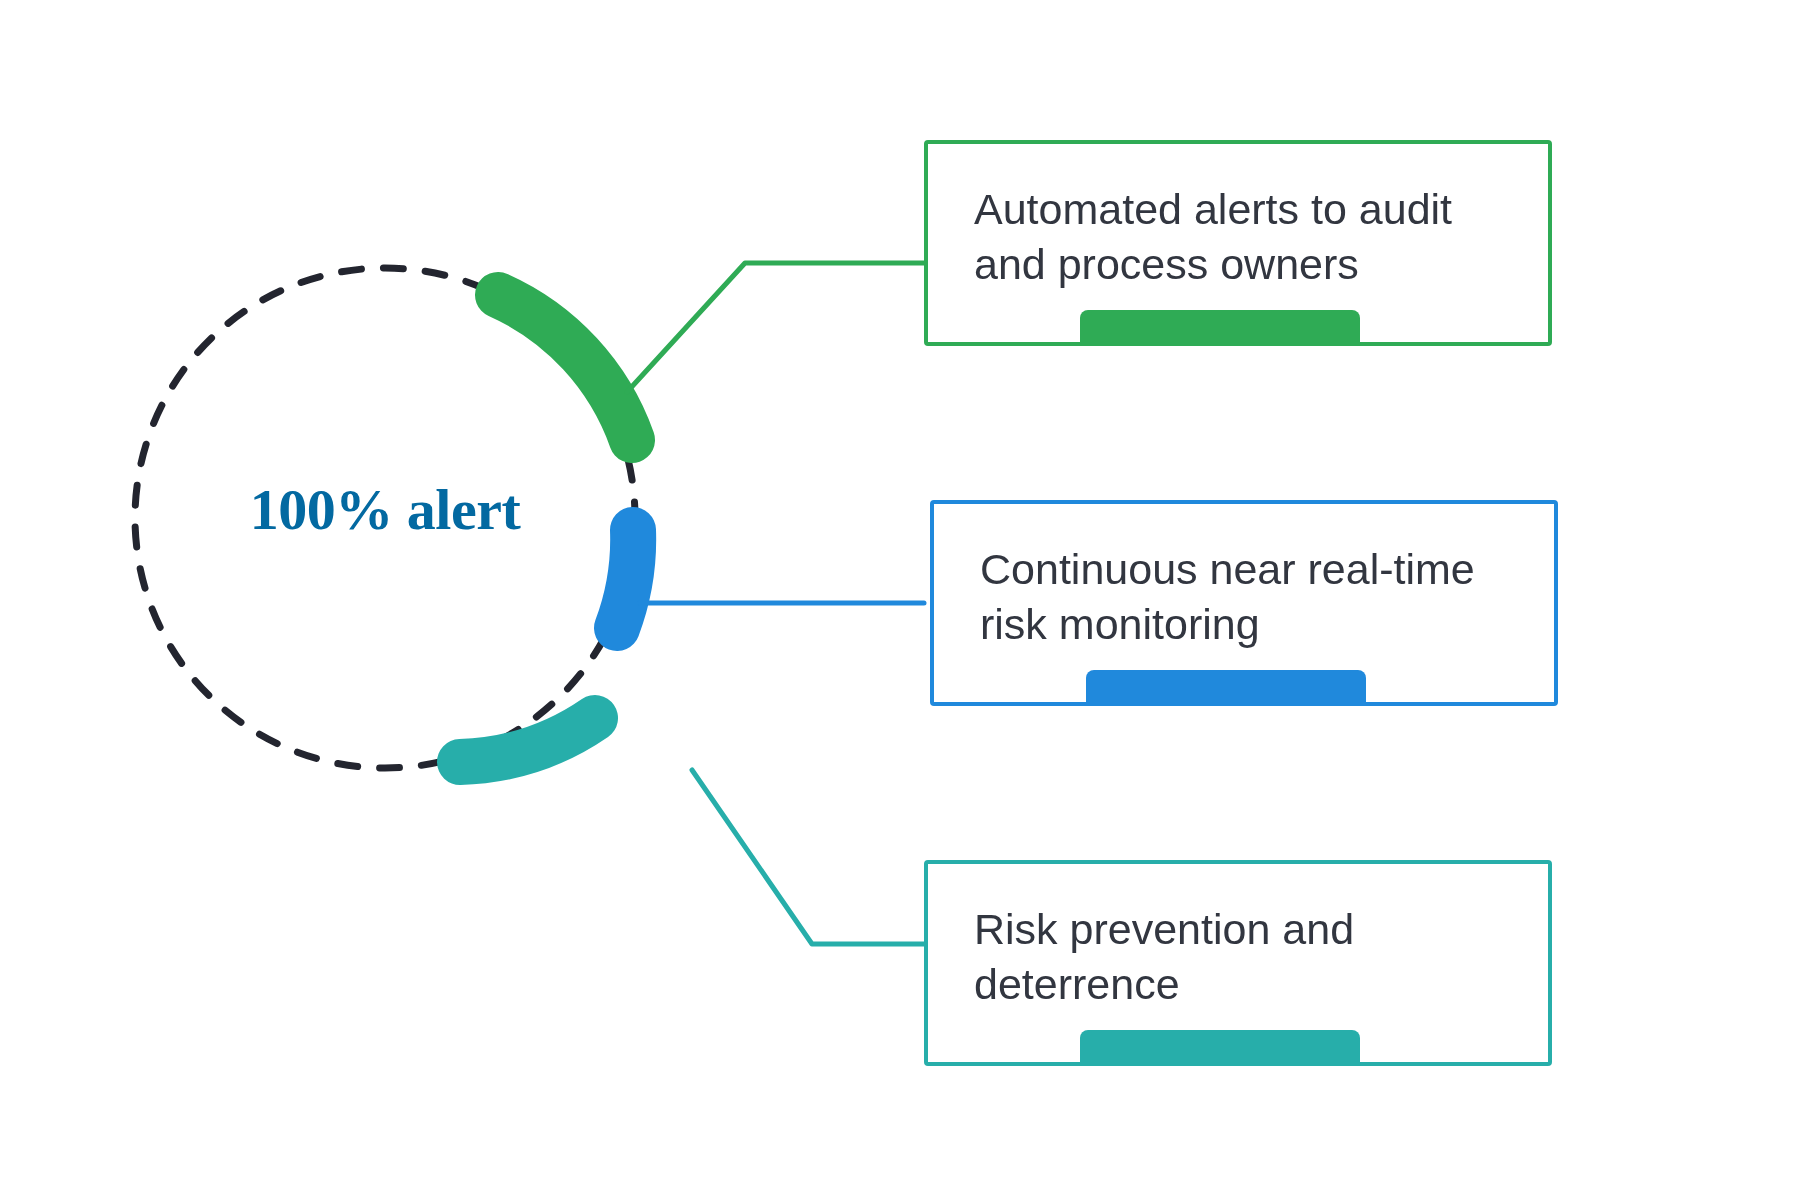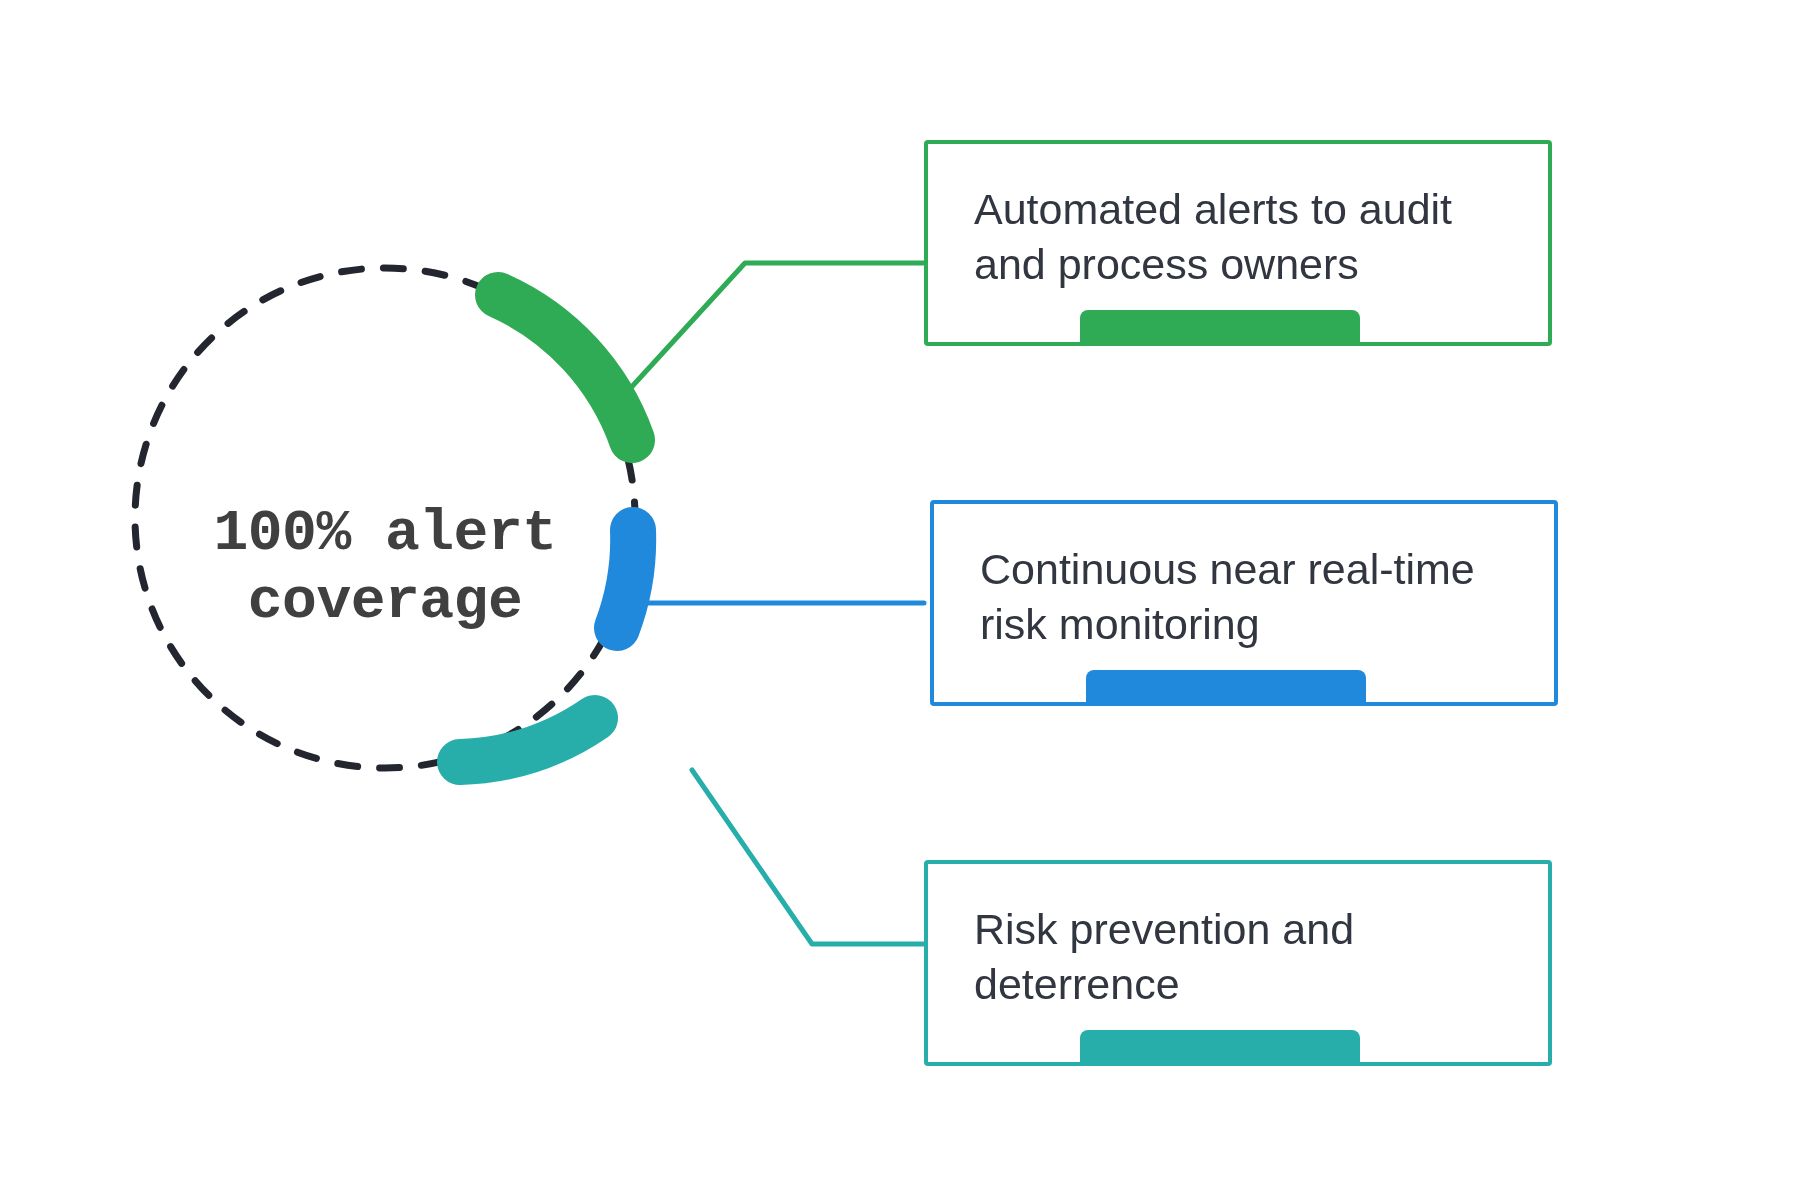--- a/index.html
+++ b/index.html
@@ -25,29 +25,29 @@
     left: 0;
     top: 0;
     width: 1800px;
     height: 1200px;
   }
 
   
   .hub-label {
     position: absolute;
     left: 175px;
-    top: 500px;
+    top: 476px;
     width: 420px;
     text-align: center;
-    font-family: Liberation Mono, monospace;
+    font-family: Liberation Serif, serif;
     font-weight: bold;
     font-size: 58px;
     line-height: 1.18;
     letter-spacing: -0.5px;
-    color: #404040;
+    color: #0369a1;
   }
 
   
   .card {
     position: absolute;
     box-sizing: border-box;
     width: 628px;
     height: 206px;
     border-radius: 4px;
     border: 4px solid #2fab55;
@@ -102,21 +102,20 @@
 
     <path d="M 627 392 L 745 263 L 924 263" fill="none" stroke="#2fab55" stroke-width="5" stroke-linecap="round" stroke-linejoin="round"></path>
 
     <path d="M 640 603 L 924 603" fill="none" stroke="#2089dc" stroke-width="5" stroke-linecap="round" stroke-linejoin="round"></path>
 
     <path d="M 692 770 L 812 944 L 924 944" fill="none" stroke="#27aeaa" stroke-width="5" stroke-linecap="round" stroke-linejoin="round"></path>
   </svg>
 
   <div class="hub-label">
     <div>100% alert</div>
-    <div>coverage</div>
   </div>
 
   <div class="card" id="card-1">
     <div class="card-text">Automated alerts to audit and process owners</div>
     <div class="accent-bar"></div>
   </div>
 
   <div class="card" id="card-2">
     <div class="card-text">Continuous near real-time risk monitoring</div>
     <div class="accent-bar"></div>

